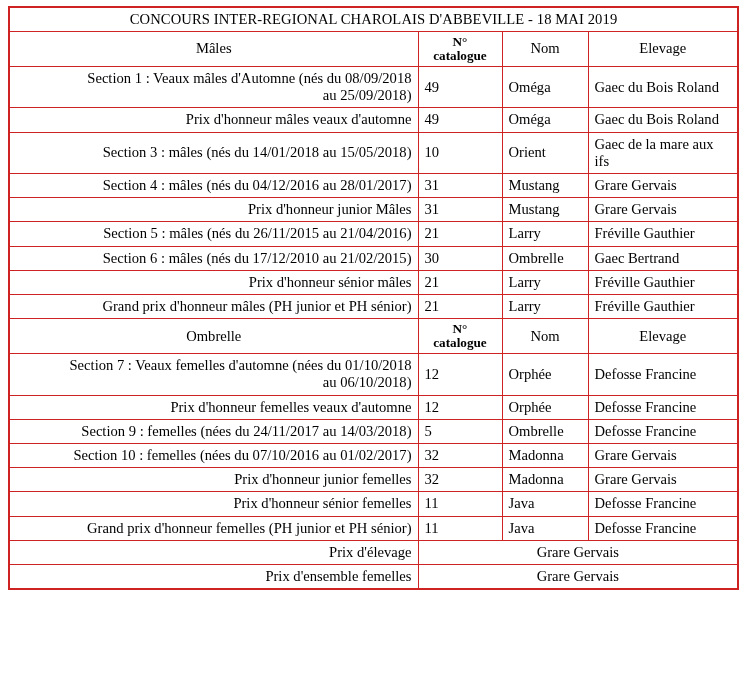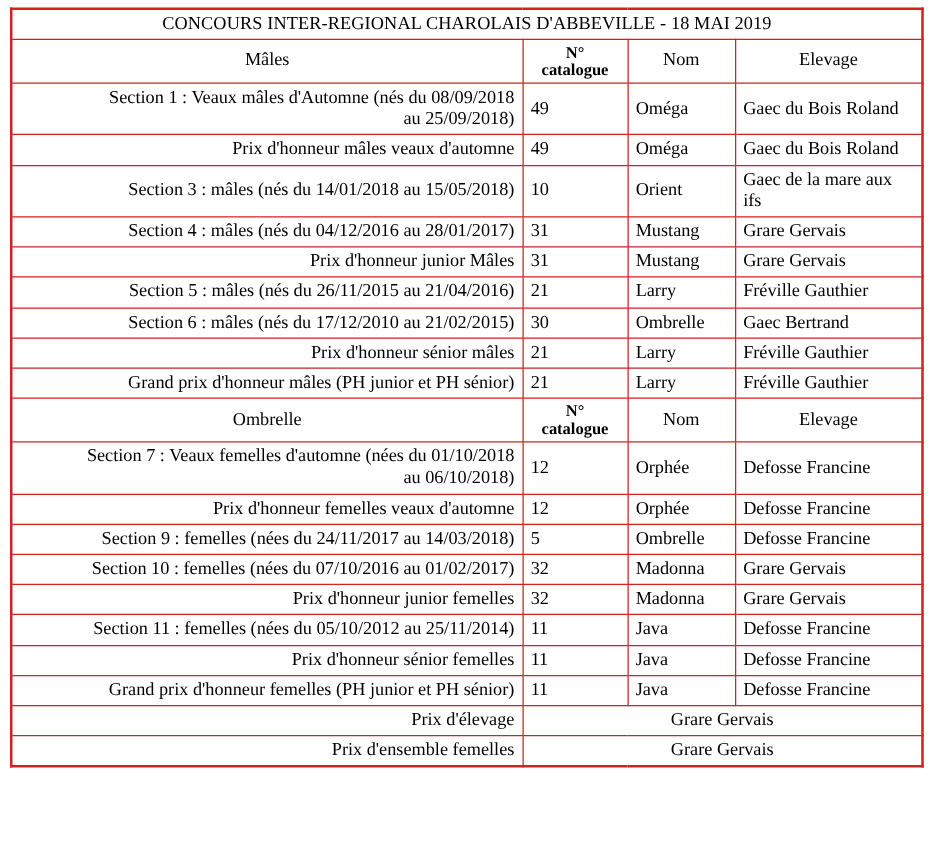--- a/index.html
+++ b/index.html
@@ -200,26 +200,20 @@
         <td class="c-elev">Grare Gervais</td>
       </tr>
 
       <tr>
         <td class="c-label">Prix d'honneur junior femelles</td>
         <td class="c-num">32</td>
         <td class="c-name">Madonna</td>
         <td class="c-elev">Grare Gervais</td>
       </tr>
 
-      <tr>
-        <td class="c-label">Section 11 : femelles (nées du 05/10/2012 au 25/11/2014)</td>
-        <td class="c-num">11</td>
-        <td class="c-name">Java</td>
-        <td class="c-elev">Defosse Francine</td>
-      </tr>
 
       <tr>
         <td class="c-label">Prix d'honneur sénior femelles</td>
         <td class="c-num">11</td>
         <td class="c-name">Java</td>
         <td class="c-elev">Defosse Francine</td>
       </tr>
 
       <tr>
         <td class="c-label">Grand prix d'honneur femelles  (PH junior et PH sénior)</td>

